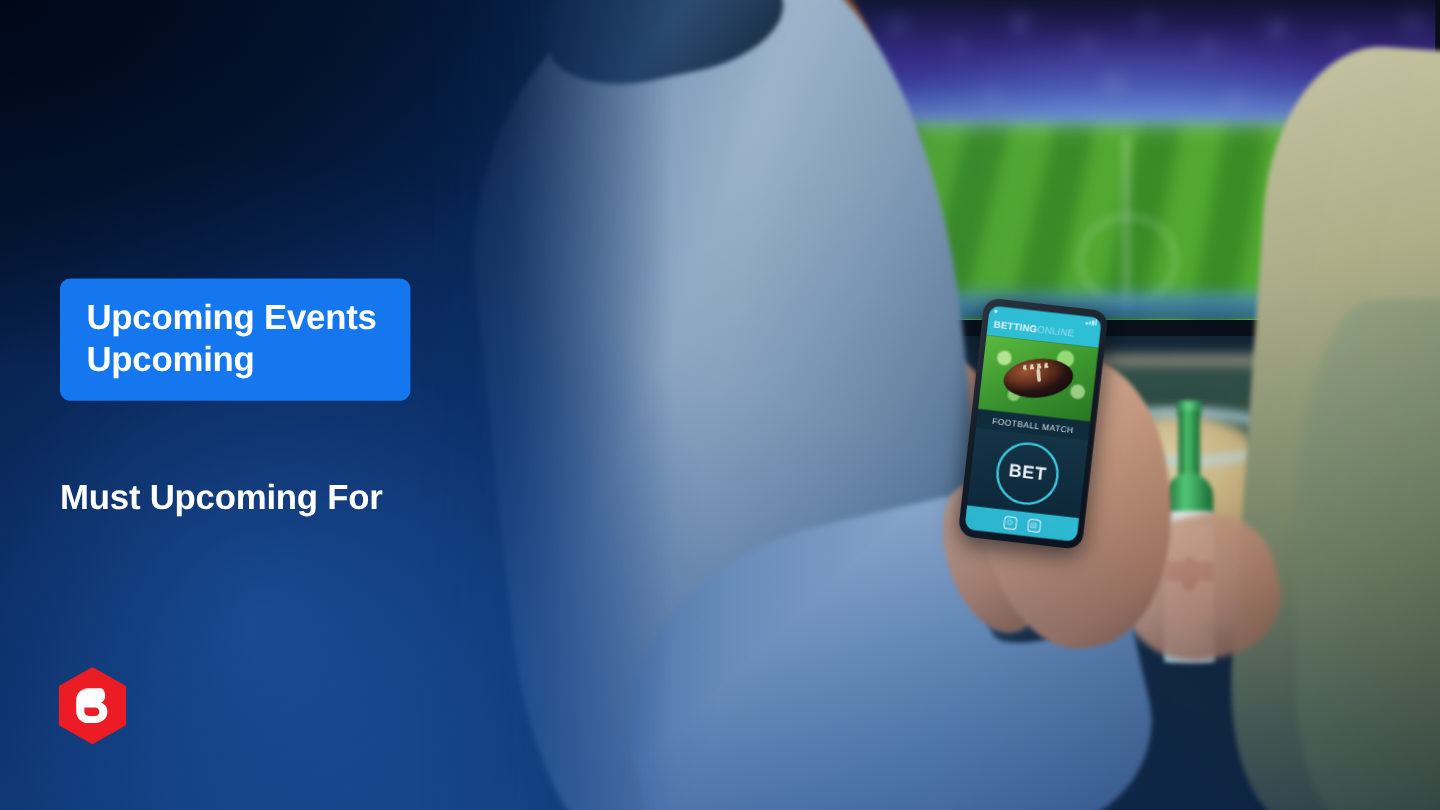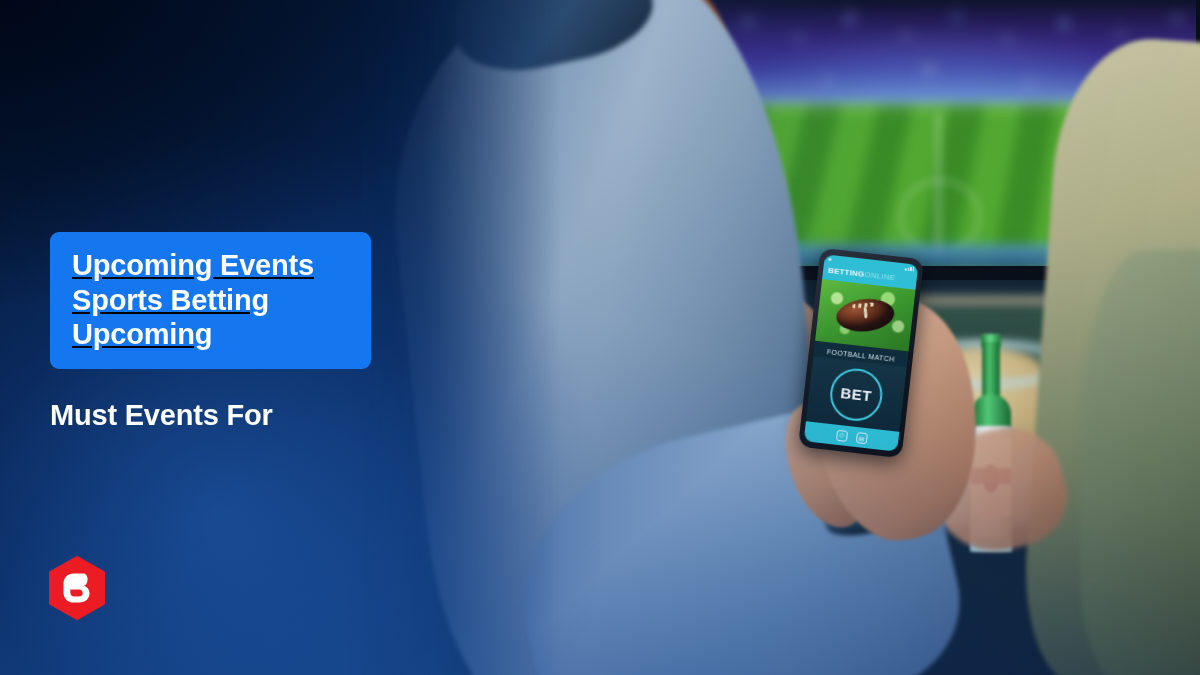--- a/index.html
+++ b/index.html
@@ -507,25 +507,24 @@
     background:radial-gradient(120% 120% at 0% 0%, rgba(0,6,20,.85) 0%, rgba(0,6,20,.35) 48%, rgba(0,6,20,0) 78%);
     pointer-events:none;
   }
 
   
   .content { position:absolute; inset:0; }
 
   .headline-box {
     position:absolute;
     left:50px; top:232px;
-    width:321px;
+    width:292px;
     background:#1577f0;
     border-radius:9px;
     padding:16px 22px 17px 22px;
-    text-decoration:underline;
   }
   .headline-box .hl {
     color:#ffffff;
     font-weight:700;
     font-size:29px;
     line-height:1.19;
     letter-spacing:-0.2px;
   }
 
   .subhead {
@@ -661,25 +660,24 @@
   </div>
 
   <div class="left-panel"></div>
   <div class="left-glow"></div>
   <div class="corner-dark"></div>
 
   <div class="content">
 
     <div class="headline-box">
       <div class="hl">Upcoming Events</div>
-      <div class="hl">Sports Betting</div>
       <div class="hl">Upcoming</div>
     </div>
 
-    <div class="subhead">Must Events For</div>
+    <div class="subhead">Must Upcoming For</div>
 
     <div class="logo">
       <svg viewBox="0 0 58 64" xmlns="http://www.w3.org/2000/svg">
         <path d="M29 1.5 L55.5 16.5 L55.5 47.5 L29 62.5 L2.5 47.5 L2.5 16.5 Z" fill="#ec1c24" stroke="#ec1c24" stroke-width="3" stroke-linejoin="round"></path>
         <path d="M36.5 17.5 H25.5 C19.7 17.5 15.5 21.8 15.5 27.6 V36.4
                  C15.5 42.2 19.7 46.5 25.5 46.5 H31.5
                  C37.3 46.5 41.5 42.6 41.5 37.2
                  C41.5 33.6 39.4 30.8 36.3 29.7
                  C38.4 28.4 39.6 26.3 39.6 23.7
                  C39.6 20.4 38.5 18.4 36.5 17.5 Z

